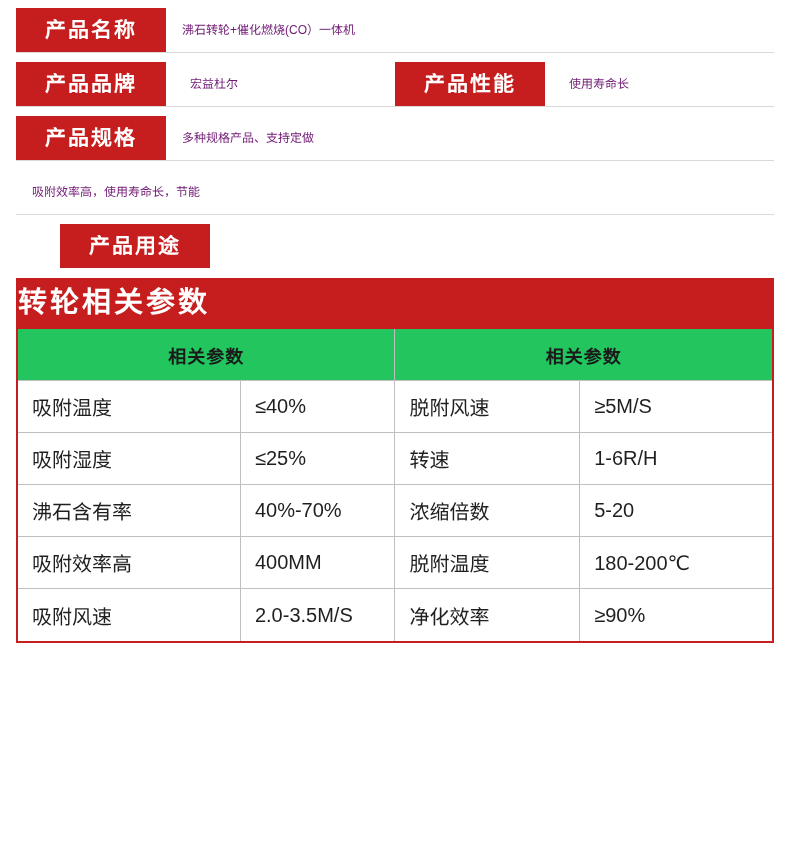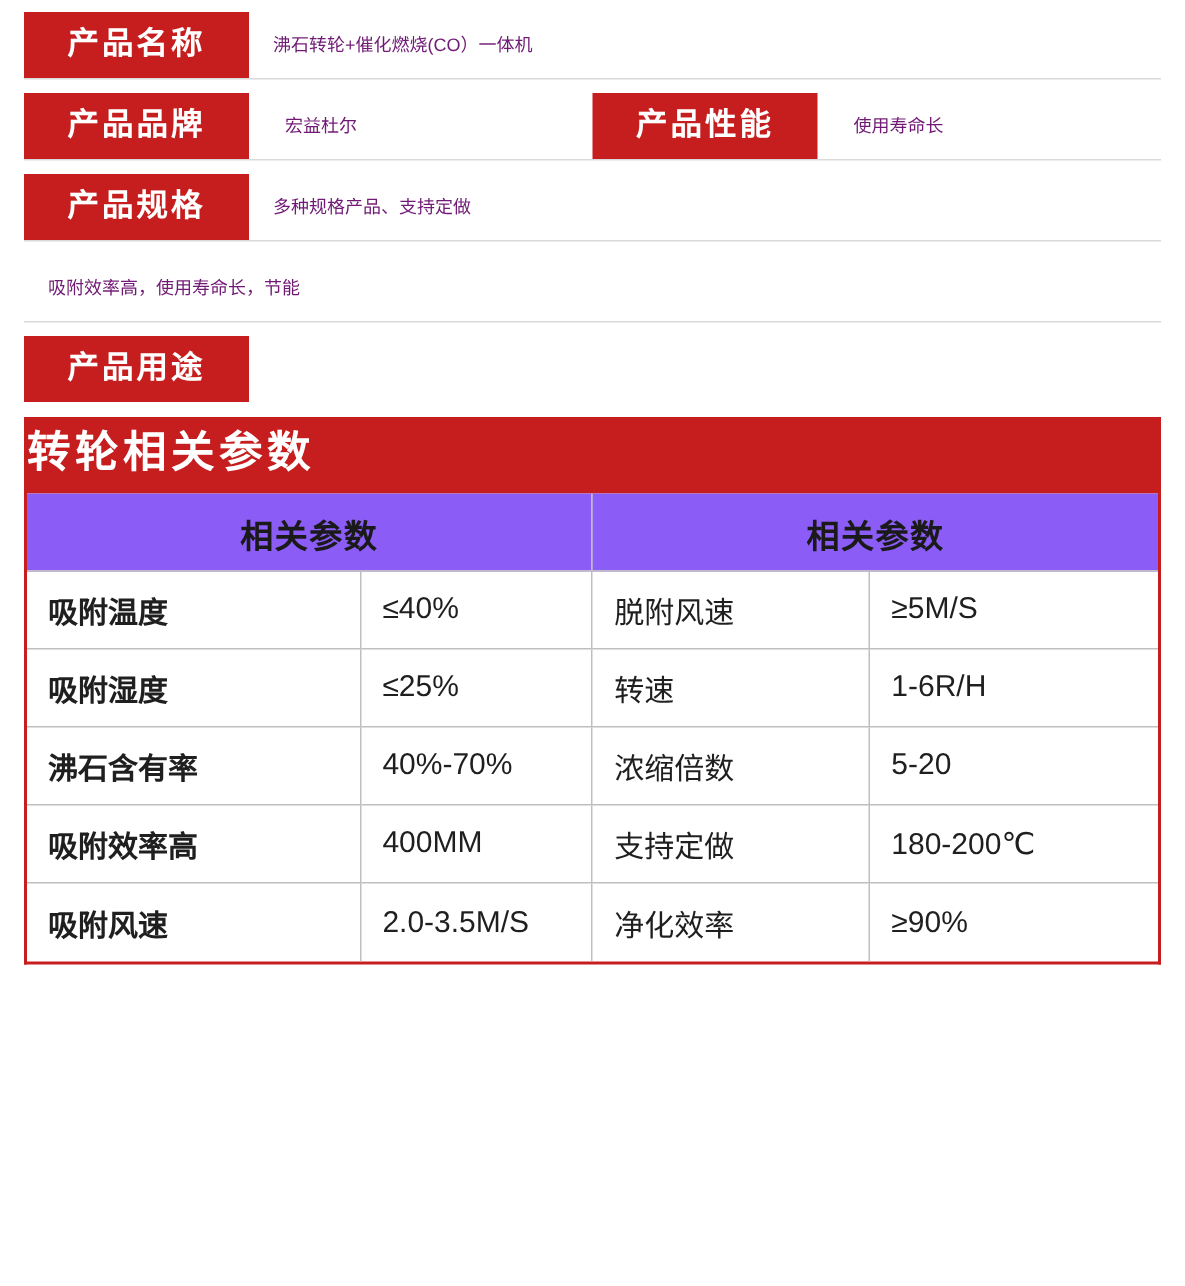--- a/index.html
+++ b/index.html
@@ -29,21 +29,21 @@
     flex-direction: column;
     gap: 9px;
     margin-bottom: 10px;
   }
   .spec-row {
     display: flex;
     align-items: stretch;
     border-bottom: 1px solid #d9d9d9;
     min-height: 44px;
   }
-  .spec-row.no-border { border-bottom: none; }
+  .spec-row.no-border { border-bottom: none; margin-left: 44px; }
 
   .spec-label {
     background: #c61e1e;
     color: #ffffff;
     font-size: 21px;
     font-weight: bold;
     letter-spacing: 2px;
     display: flex;
     align-items: center;
     justify-content: center;
@@ -100,34 +100,34 @@
     border-collapse: collapse;
     table-layout: fixed;
   }
   table.params th,
   table.params td {
     border: 1px solid #bfbfbf;
     height: 52px;
     box-sizing: border-box;
   }
   table.params th {
-    font-size: 22px;
+    font-size: 18px;
     font-weight: bold;
     text-align: center;
     color: #1a1a1a;
-    background: #8b5cf6;
+    background: #22c55e;
     letter-spacing: 1px;
   }
   table.params td {
     font-size: 20px;
     color: #1f1f1f;
     padding-left: 14px;
     white-space: nowrap;
   }
-  table.params tr td:first-child { border-left: none; font-weight: bold; }
+  table.params tr td:first-child { border-left: none; }
   table.params tr td:last-child { border-right: none; }
   table.params tr th:first-child { border-left: none; }
   table.params tr th:last-child { border-right: none; }
   table.params tr:first-child th { border-top: none; }
   table.params tr:last-child td { border-bottom: none; }
 
   .col-a { width: 29.5%; }
   .col-b { width: 20.5%; }
   .col-c { width: 24.5%; }
   .col-d { width: 25.5%; }
@@ -199,21 +199,21 @@
         </tr>
         <tr>
           <td>沸石含有率</td>
           <td>40%-70%</td>
           <td>浓缩倍数</td>
           <td>5-20</td>
         </tr>
         <tr>
           <td>吸附效率高</td>
           <td>400MM</td>
-          <td>支持定做</td>
+          <td>脱附温度</td>
           <td>180-200℃</td>
         </tr>
         <tr>
           <td>吸附风速</td>
           <td>2.0-3.5M/S</td>
           <td>净化效率</td>
           <td>≥90%</td>
         </tr>
       </tbody>
     </table>

